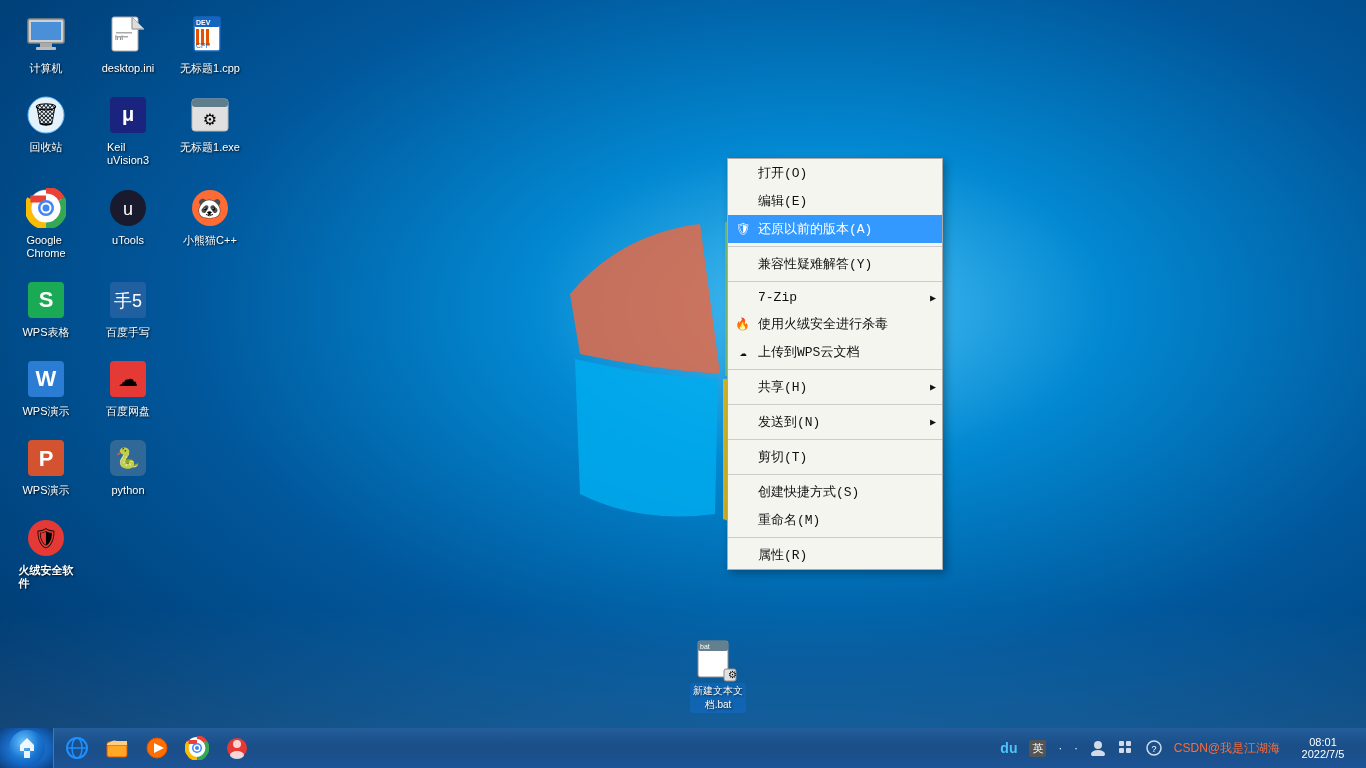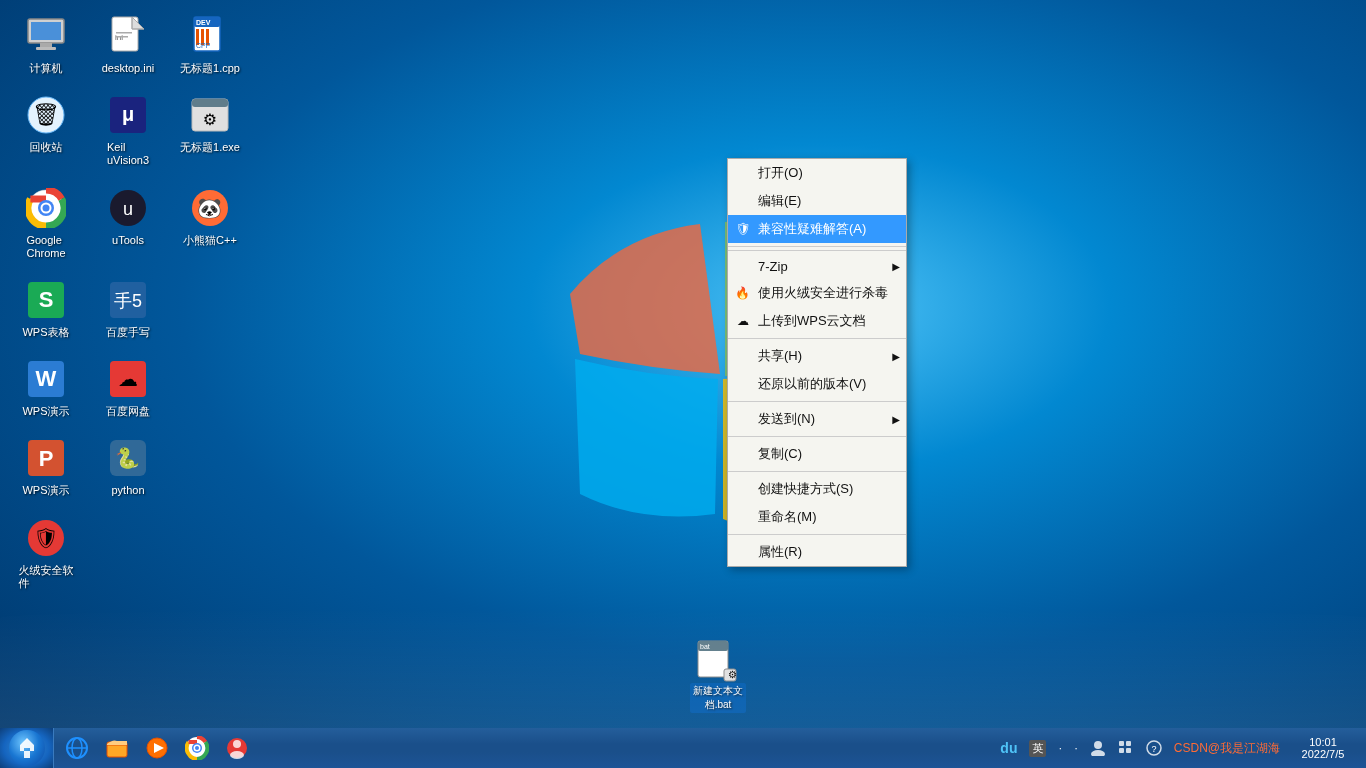--- a/index.html
+++ b/index.html
@@ -61,26 +61,27 @@
       text-shadow: 1px 1px 2px rgba(0,0,0,0.8);
       line-height: 1.2;
       word-break: break-all;
     }
 
     
     .context-menu {
       position: absolute;
       top: 158px;
       left: 727px;
-      width: 180px;
+      width: 216px;
       background: #f5f5f0;
       border: 1px solid #aaa;
       box-shadow: 3px 3px 8px rgba(0,0,0,0.3);
       font-size: 13px;
       z-index: 100;
+      font-family: Liberation Mono, monospace;
     }
 
     .menu-item {
       display: flex;
       align-items: center;
       padding: 5px 20px 5px 30px;
       cursor: pointer;
       position: relative;
       white-space: nowrap;
       color: #111;
@@ -454,21 +455,21 @@
     </div>
 
     <div class="icon-row">
       <div class="desktop-icon">
         <div class="icon-img">
           <svg width="40" height="40" viewBox="0 0 40 40">
             <circle cx="20" cy="20" r="18" fill="#e53935"></circle>
             <text x="20" y="27" text-anchor="middle" font-size="20">🛡</text>
           </svg>
         </div>
-        <span class="icon-label" style="white-space:pre-line; word-break:keep-all;">火绒安全软
+        <span class="icon-label" style="white-space:pre-line; word-break:keep-all;font-weight:bold;">火绒安全软
 件</span>
       </div>
     </div>
   </div>
 
   <div class="bat-icon-wrapper">
     <div class="bat-icon">
       <svg width="44" height="44" viewBox="0 0 44 44">
         <rect x="2" y="2" width="30" height="36" rx="2" fill="#fff" stroke="#888" stroke-width="1"></rect>
         <rect x="2" y="2" width="30" height="10" rx="2" fill="#607d8b"></rect>
@@ -483,52 +484,52 @@
 
   <div class="context-menu">
     <div class="menu-item">
       <span>打开(O)</span>
     </div>
     <div class="menu-item">
       <span>编辑(E)</span>
     </div>
     <div class="menu-item highlighted">
       <span class="menu-icon">🛡</span>
-      <span>兼容性疑难解答(A)</span>
+      <span>还原以前的版本(A)</span>
     </div>
     <div class="menu-separator"></div>
+    <div class="menu-item">
+      <span>兼容性疑难解答(Y)</span>
+    </div>
     <div class="menu-separator"></div>
     <div class="menu-item">
       <span>7-Zip</span>
       <span class="submenu-arrow">▶</span>
     </div>
     <div class="menu-item">
       <span class="menu-icon">🔥</span>
       <span>使用火绒安全进行杀毒</span>
     </div>
     <div class="menu-item">
       <span class="menu-icon">☁</span>
       <span>上传到WPS云文档</span>
     </div>
     <div class="menu-separator"></div>
     <div class="menu-item">
       <span>共享(H)</span>
       <span class="submenu-arrow">▶</span>
     </div>
-    <div class="menu-item">
-      <span>还原以前的版本(V)</span>
-    </div>
     <div class="menu-separator"></div>
     <div class="menu-item">
       <span>发送到(N)</span>
       <span class="submenu-arrow">▶</span>
     </div>
     <div class="menu-separator"></div>
     <div class="menu-item">
-      <span>复制(C)</span>
+      <span>剪切(T)</span>
     </div>
     <div class="menu-separator"></div>
     <div class="menu-item">
       <span>创建快捷方式(S)</span>
     </div>
     <div class="menu-item">
       <span>重命名(M)</span>
     </div>
     <div class="menu-separator"></div>
     <div class="menu-item">
@@ -622,19 +623,19 @@
       <div class="tray-item">
         <svg width="16" height="16" viewBox="0 0 16 16">
           <circle cx="8" cy="8" r="7" fill="none" stroke="white" stroke-width="1.5" opacity="0.8"></circle>
           <text x="8" y="12" text-anchor="middle" font-size="9" fill="white">?</text>
         </svg>
       </div>
       <div class="tray-item">
         <span style="font-size:12px; color:#ff6b35;">CSDN@我是江湖海</span>
       </div>
       <div class="clock">
-        <span>10:01</span>
+        <span>08:01</span>
         <span>2022/7/5</span>
       </div>
     </div>
   </div>
 
 </div>
 
 </body></html>

